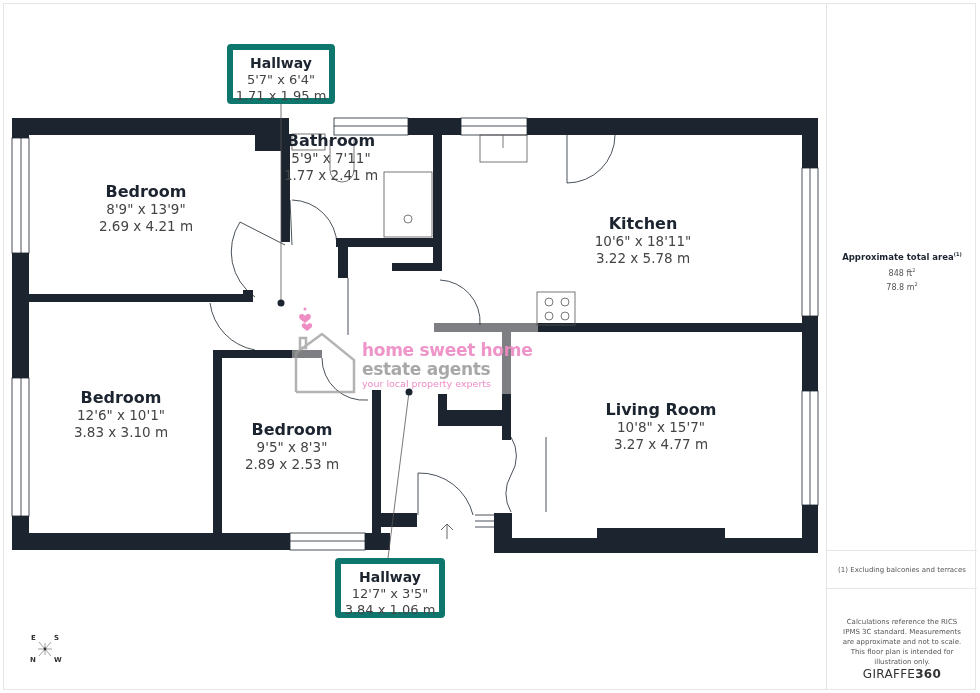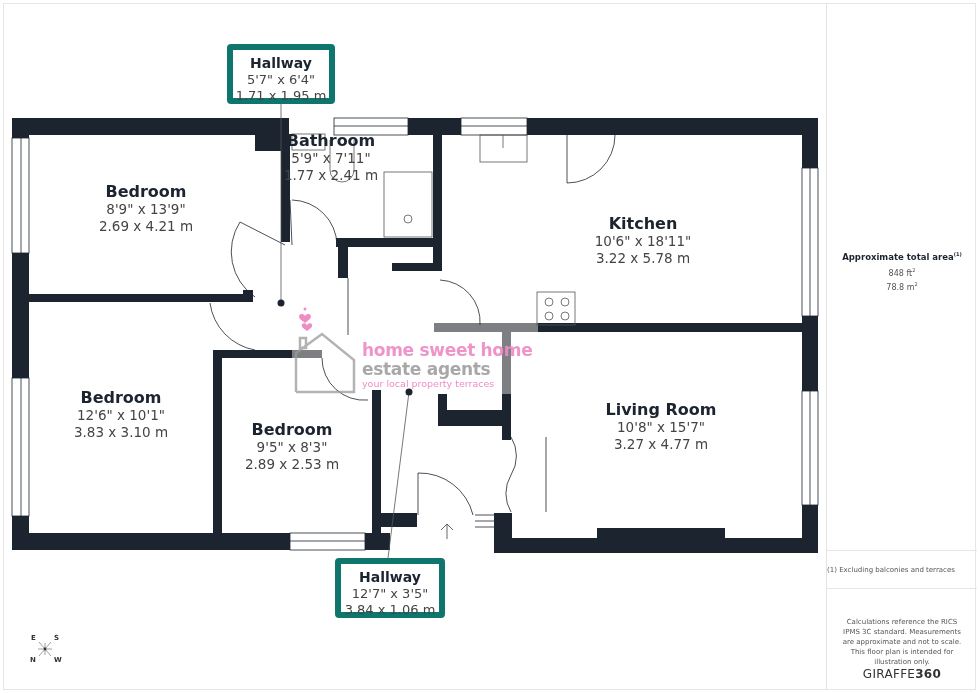--- a/index.html
+++ b/index.html
@@ -5,21 +5,21 @@
   html,body{margin:0;padding:0;background:#fff;}
   body{width:980px;height:693px;position:relative;overflow:hidden;font-family:"DejaVu Sans","Liberation Sans",sans-serif;color:#1c2430;}
   .frame{position:absolute;left:3px;top:3px;width:973px;height:687px;border:1px solid #e6e6e6;box-sizing:border-box;}
   .panel{position:absolute;left:826px;top:3px;width:150px;height:687px;border-left:1px solid #e3e3e3;box-sizing:border-box;}
   .plan{position:absolute;left:0;top:0;}
   .area-title{position:absolute;left:0;width:150px;top:248px;text-align:center;font-size:8.5px;font-weight:bold;color:#1c2430;}
   .area-title sup{font-size:5px;}
   .area-val{position:absolute;left:0;width:150px;text-align:center;font-size:8px;color:#555;}
   .area-val sup{font-size:5px;}
   .divider{position:absolute;left:0;width:150px;height:1px;background:#e6e6e6;}
-  .footnote{position:absolute;left:0;width:150px;top:563px;text-align:left;font-size:7px;color:#555;}
+  .footnote{position:absolute;left:0;width:150px;top:563px;text-align:center;font-size:7px;color:#555;}
   .disclaimer{position:absolute;left:12px;width:126px;top:614px;text-align:center;font-size:7px;line-height:10px;color:#555;}
   .brand{position:absolute;left:0;width:150px;top:664px;text-align:center;font-size:12px;color:#333;letter-spacing:0.3px;}
   .brand b{font-weight:bold;}
   .label-box{position:absolute;background:#fff;border:6px solid #0f766e;border-radius:4px;text-align:center;box-sizing:border-box;}
   .label-box .t{font-weight:bold;font-size:14px;color:#1c2430;line-height:17px;}
   .label-box .d{font-size:13px;color:#444;line-height:16px;}
   .room-label{position:absolute;text-align:center;}
   .room-label .t{font-weight:bold;font-size:16px;color:#1c2430;line-height:18px;}
   .room-label .d{font-size:13.5px;color:#444;line-height:17px;}
   .watermark{position:absolute;left:362px;top:341px;}
@@ -196,21 +196,21 @@
 </div>
 <div class="label-box" style="left:335px;top:558px;width:110px;height:60px;padding-top:5px;">
   <div class="t">Hallway</div>
   <div class="d">12'7" x 3'5"</div>
   <div class="d">3.84 x 1.06 m</div>
 </div>
 
 <div class="watermark">
   <div class="wm1">home sweet home</div>
   <div class="wm2">estate agents</div>
-  <div class="wm3">your local property terraces</div>
+  <div class="wm3">your local property experts</div>
 </div>
 
 <div class="compass">
   <svg width="40" height="32" style="position:absolute;left:0;top:0;">
     <g stroke="#777" stroke-width="0.7">
       <line x1="11" y1="8" x2="23" y2="22"></line>
       <line x1="23" y1="8" x2="11" y2="22"></line>
       <line x1="17" y1="9" x2="17" y2="21"></line>
       <line x1="10" y1="15" x2="24" y2="15"></line>
     </g>

